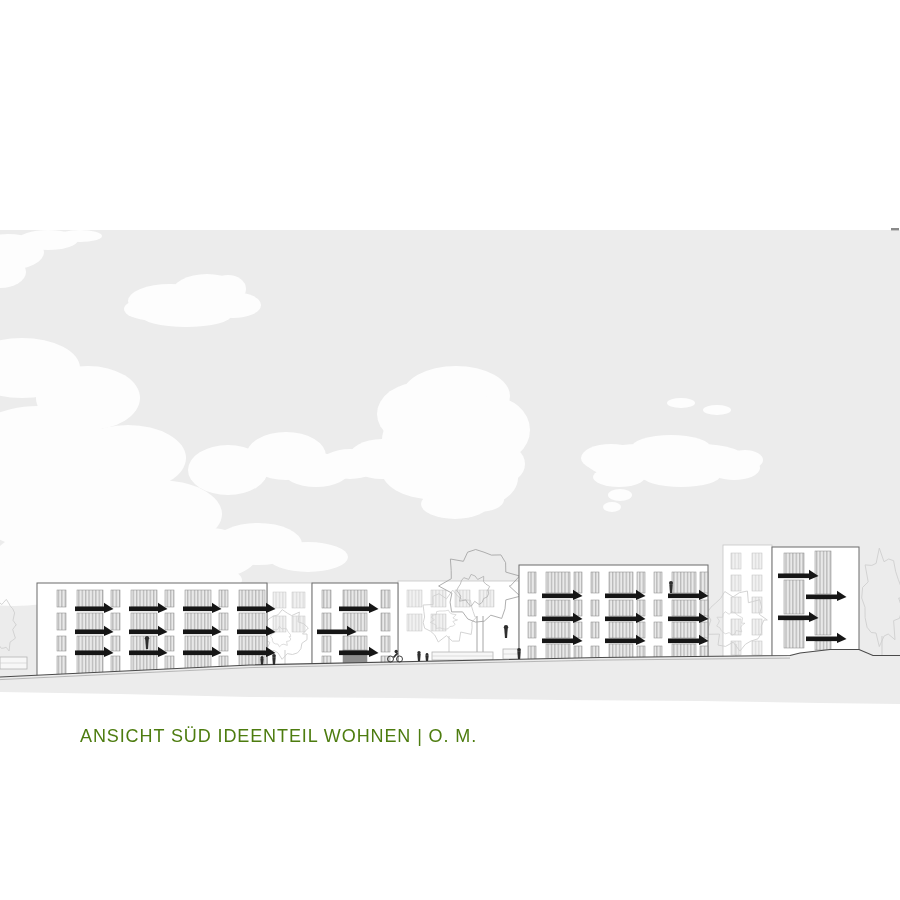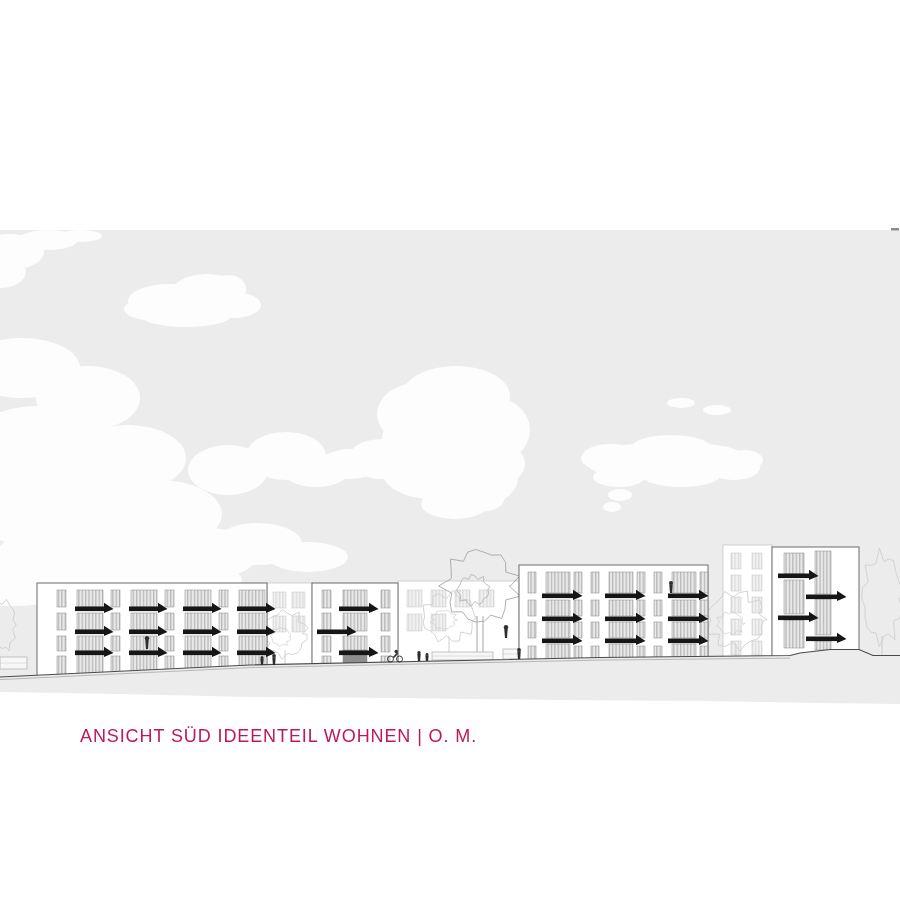--- a/index.html
+++ b/index.html
@@ -5,21 +5,21 @@
   html,body{margin:0;padding:0;}
   body{
     width:900px;height:900px;background:#ffffff;
     font-family:"Liberation Sans", sans-serif;
     position:relative;overflow:hidden;
   }
   .stage{position:absolute;left:0;top:0;width:900px;height:900px;}
   svg{display:block;}
   .drawing-title{
     position:absolute;left:80px;top:726px;
-    font-size:18px;letter-spacing:0.9px;color:#be185d;
+    font-size:18px;letter-spacing:0.9px;color:#4d7c0f;
     white-space:nowrap;
   }
 </style>
 </head>
 <body>
 
 <div class="stage">
   <svg id="scene" width="900" height="900" viewBox="0 0 900 900">
       <defs>
         <pattern id="wp" patternUnits="userSpaceOnUse" width="3.4" height="4">

